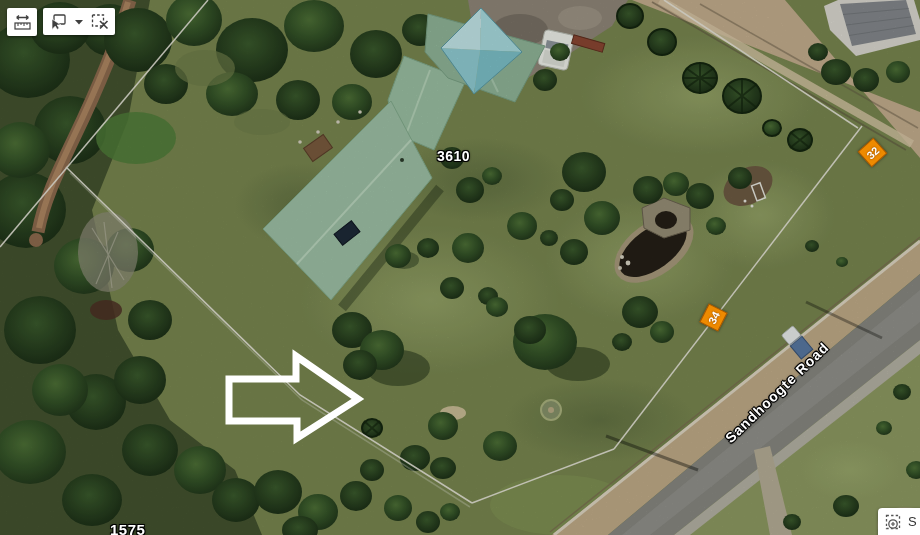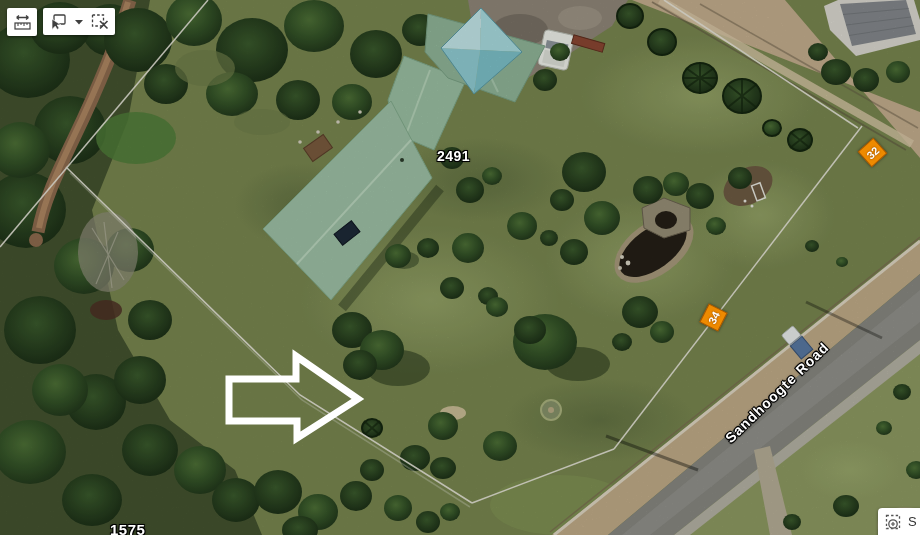--- a/index.html
+++ b/index.html
@@ -343,21 +343,21 @@
       <path d="M472,503 L614,449"></path>
       <path d="M614,449 L862,126"></path>
       <path d="M858,128 L664,0"></path>
     </g>
 
     <rect width="920" height="535" filter="url(#grain)" opacity=".13"></rect>
 
     <path id="arrowPath" d="M229,379 L296,379 L296,356 L358,399 L297,438 L297,421 L229,421 Z" fill="none" stroke="#fff" stroke-width="7" stroke-linejoin="miter"></path>
   </svg>
 
-  <div class="map-label" id="lbl-2491">2491</div>
+  <div class="map-label" id="lbl-2491">3610</div>
   <div class="map-label" id="lbl-1575">1575</div>
   <div class="map-label" id="lbl-road">Sandhoogte Road</div>
 
   <div class="chain-marker" id="marker-32">32</div>
   <div class="chain-marker" id="marker-34">34</div>
 
   <div class="tb-btn" id="btn-measure">
     <span class="tb-seg">
       <svg width="19" height="19" viewBox="0 0 19 19">
         <path d="M3.5,4.5 H15.5 M3.5,4.5 l2.5,-2 M3.5,4.5 l2.5,2 M15.5,4.5 l-2.5,-2 M15.5,4.5 l-2.5,2" stroke="#3f3f3f" stroke-width="1.3" fill="none"></path>

